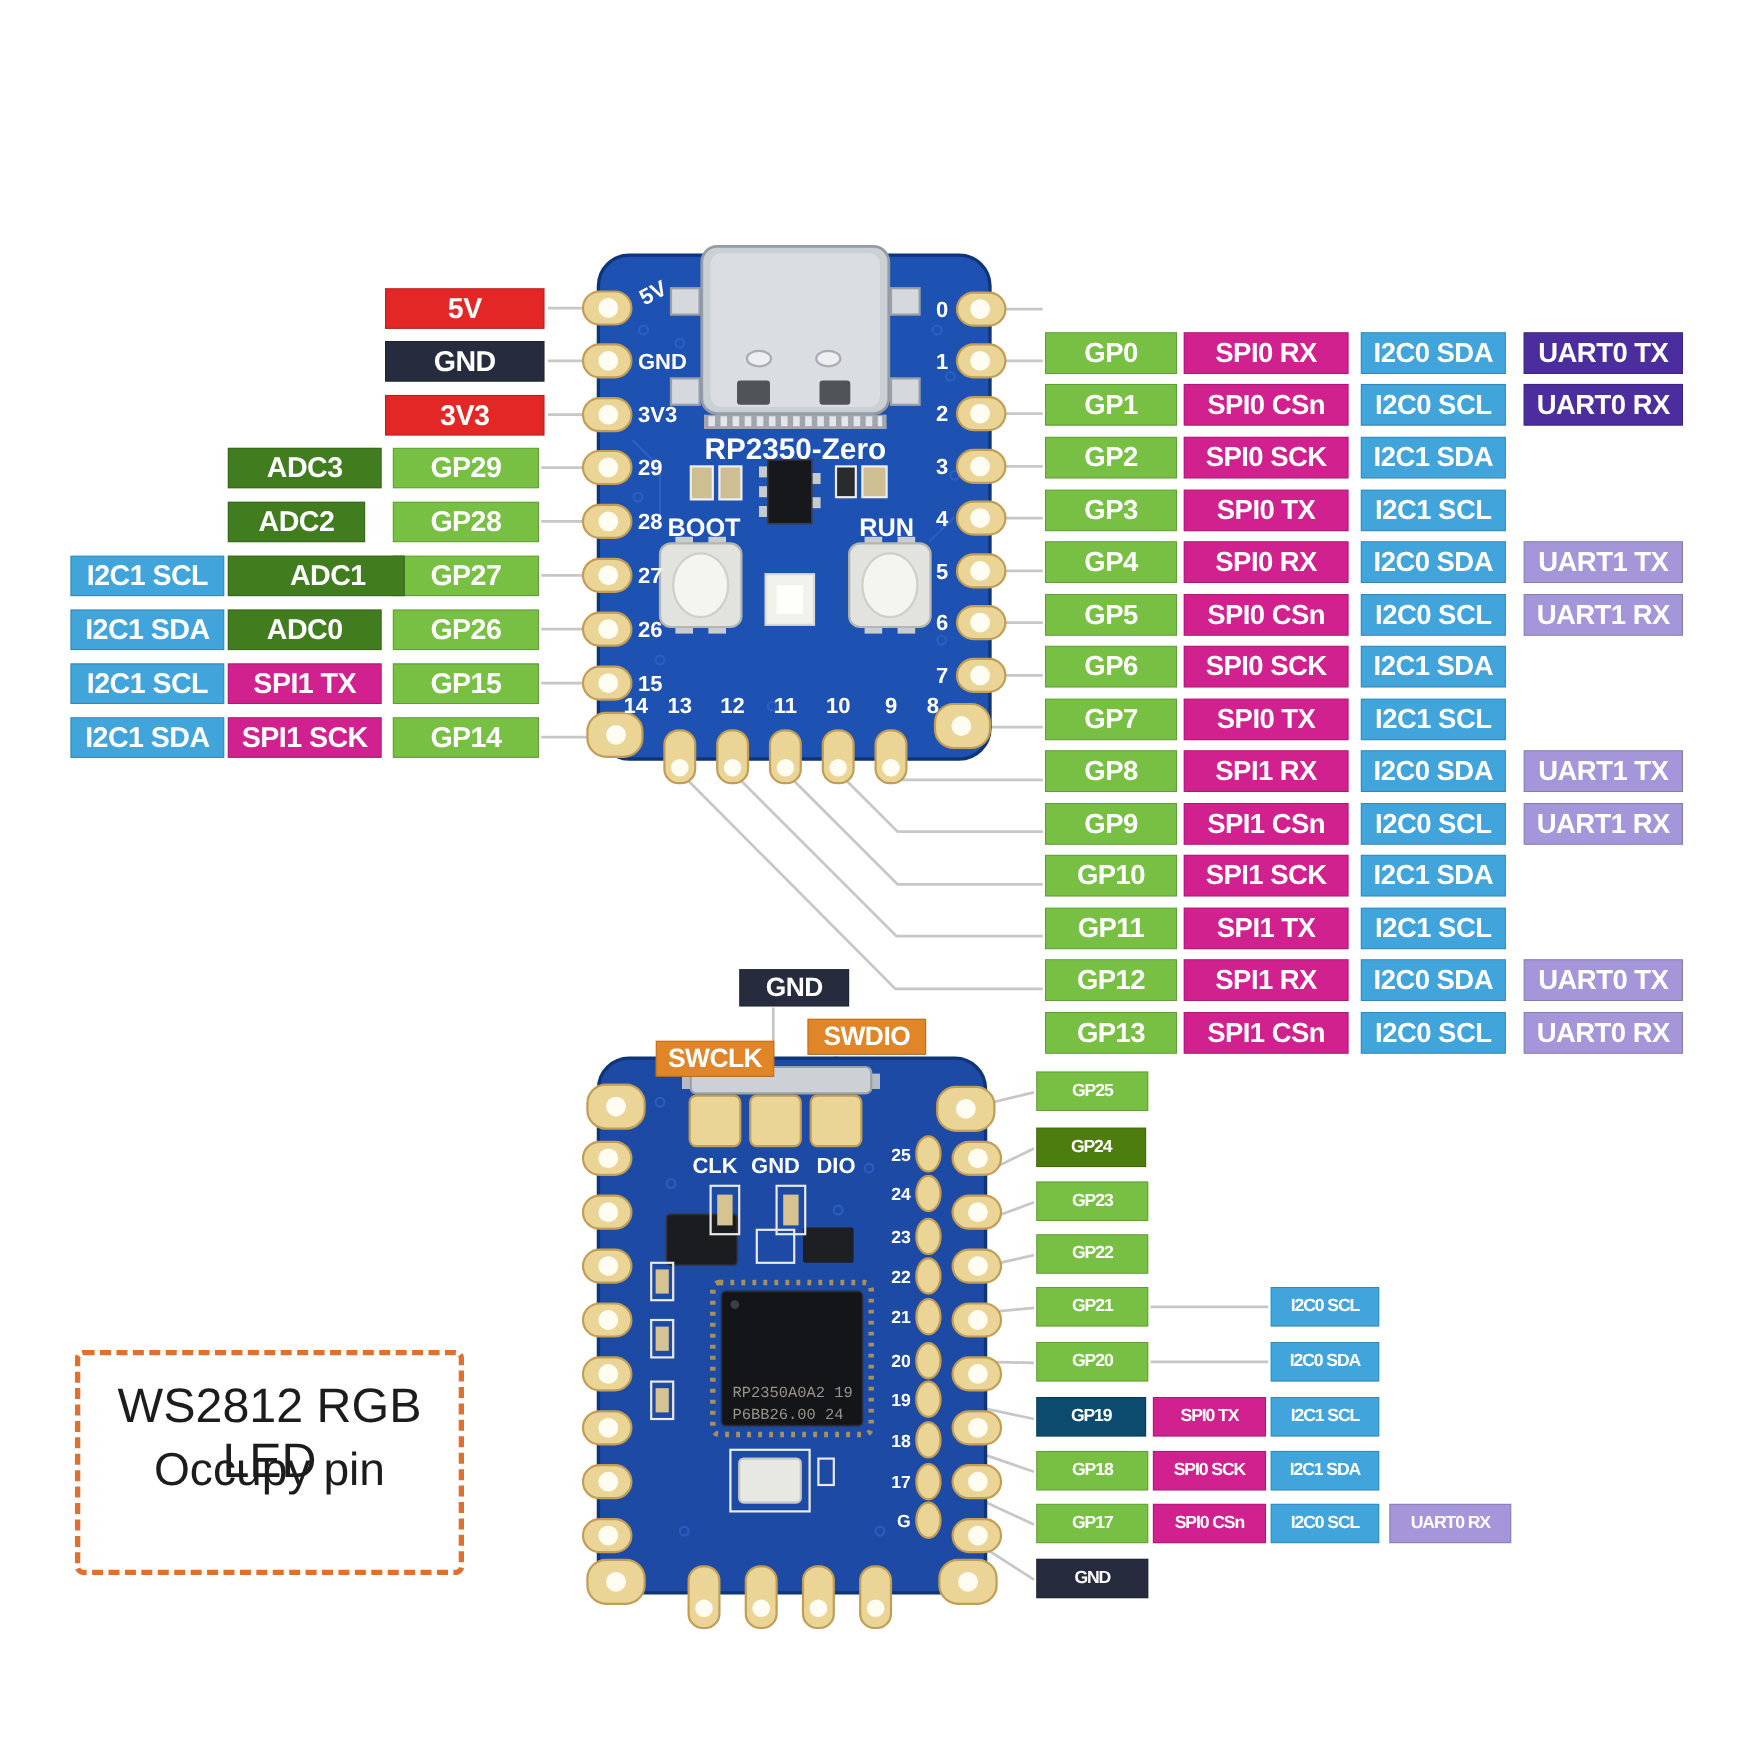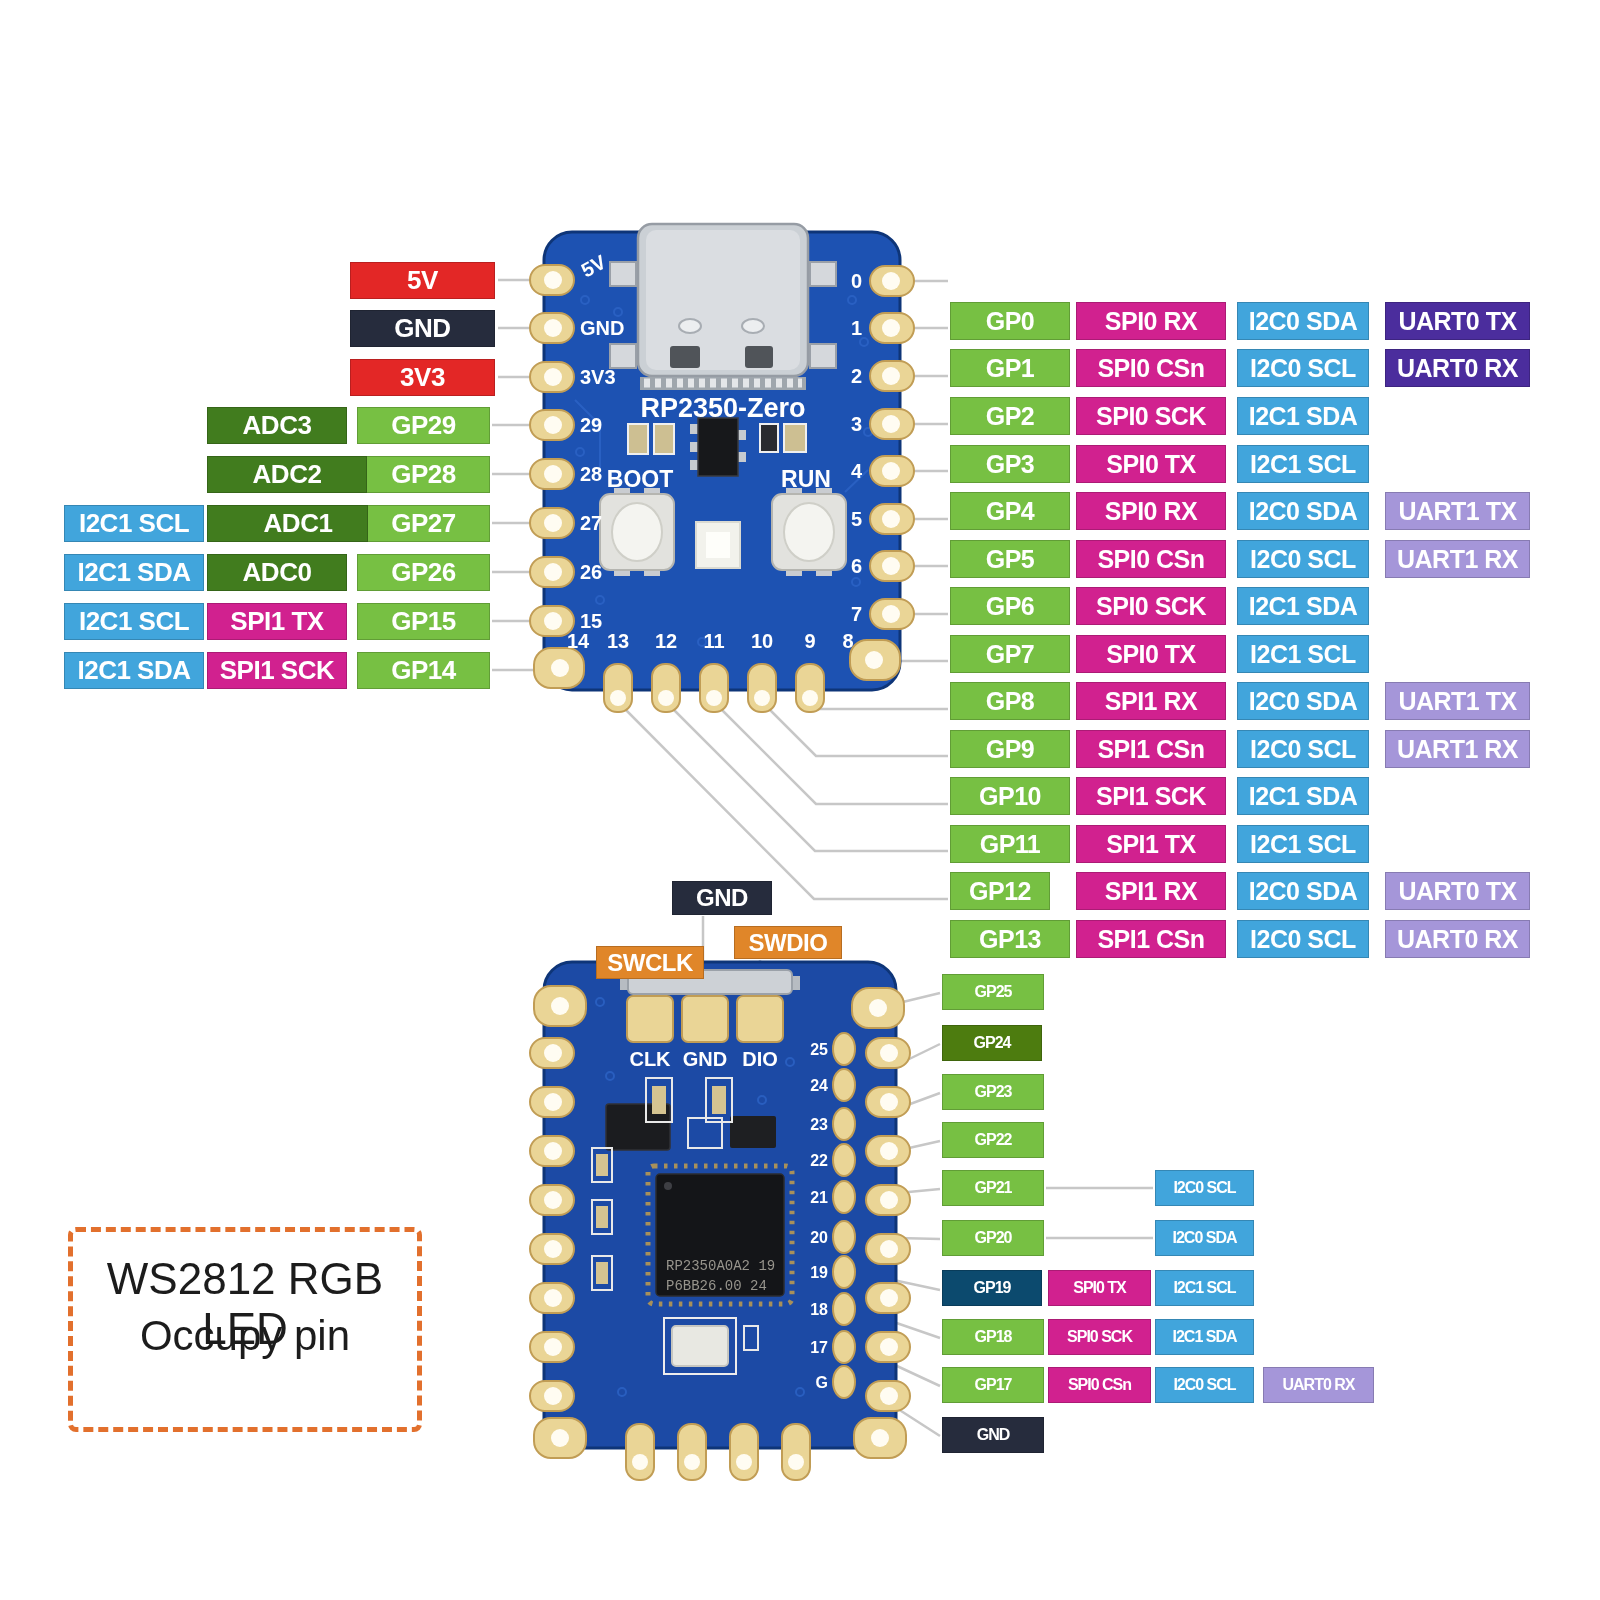--- a/index.html
+++ b/index.html
@@ -426,21 +426,21 @@
     </g>
   </svg>
 
   <div id="badges">
       <div class="badge sec-left" style="left: 350px; top: 261.5px; width: 145px; height: 37px; background: rgb(227, 39, 38);">5V</div>
       <div class="badge sec-left" style="left: 350px; top: 309.5px; width: 145px; height: 37px; background: rgb(38, 44, 61);">GND</div>
       <div class="badge sec-left" style="left: 350px; top: 358.5px; width: 145px; height: 37px; background: rgb(227, 39, 38);">3V3</div>
       <div class="badge sec-left" style="left: 357px; top: 406.5px; width: 133px; height: 37px; background: rgb(119, 192, 67);">GP29</div>
       <div class="badge sec-left" style="left: 207px; top: 406.5px; width: 140px; height: 37px; background: rgb(65, 124, 30);">ADC3</div>
       <div class="badge sec-left" style="left: 357px; top: 455.5px; width: 133px; height: 37px; background: rgb(119, 192, 67);">GP28</div>
-      <div class="badge sec-left" style="left: 207px; top: 455.5px; width: 160px; height: 37px; background: rgb(65, 124, 30);">ADC2</div>
+      <div class="badge sec-left" style="left: 207px; top: 455.5px; width: 125px; height: 37px; background: rgb(65, 124, 30);">ADC2</div>
       <div class="badge sec-left" style="left: 357px; top: 504.5px; width: 133px; height: 37px; background: rgb(119, 192, 67);">GP27</div>
       <div class="badge sec-left" style="left: 207px; top: 504.5px; width: 140px; height: 37px; background: rgb(65, 124, 30); padding-left: 21px;">ADC1</div>
       <div class="badge sec-left" style="left: 64px; top: 504.5px; width: 140px; height: 37px; background: rgb(65, 165, 220);">I2C1 SCL</div>
       <div class="badge sec-left" style="left: 357px; top: 553.5px; width: 133px; height: 37px; background: rgb(119, 192, 67);">GP26</div>
       <div class="badge sec-left" style="left: 207px; top: 553.5px; width: 140px; height: 37px; background: rgb(65, 124, 30);">ADC0</div>
       <div class="badge sec-left" style="left: 64px; top: 553.5px; width: 140px; height: 37px; background: rgb(65, 165, 220);">I2C1 SDA</div>
       <div class="badge sec-left" style="left: 357px; top: 602.5px; width: 133px; height: 37px; background: rgb(119, 192, 67);">GP15</div>
       <div class="badge sec-left" style="left: 207px; top: 602.5px; width: 140px; height: 37px; background: rgb(209, 33, 143);">SPI1 TX</div>
       <div class="badge sec-left" style="left: 64px; top: 602.5px; width: 140px; height: 37px; background: rgb(65, 165, 220);">I2C1 SCL</div>
       <div class="badge sec-left" style="left: 357px; top: 651.5px; width: 133px; height: 37px; background: rgb(119, 192, 67);">GP14</div>
@@ -481,21 +481,21 @@
       <div class="badge sec-right" style="left: 950px; top: 690px; width: 120px; height: 38px; background: rgb(119, 192, 67);">GP9</div>
       <div class="badge sec-right" style="left: 1076px; top: 690px; width: 150px; height: 38px; background: rgb(209, 33, 143);">SPI1 CSn</div>
       <div class="badge sec-right" style="left: 1237px; top: 690px; width: 132px; height: 38px; background: rgb(65, 165, 220);">I2C0 SCL</div>
       <div class="badge sec-right" style="left: 1385px; top: 690px; width: 145px; height: 38px; background: rgb(165, 150, 217);">UART1 RX</div>
       <div class="badge sec-right" style="left: 950px; top: 737px; width: 120px; height: 38px; background: rgb(119, 192, 67);">GP10</div>
       <div class="badge sec-right" style="left: 1076px; top: 737px; width: 150px; height: 38px; background: rgb(209, 33, 143);">SPI1 SCK</div>
       <div class="badge sec-right" style="left: 1237px; top: 737px; width: 132px; height: 38px; background: rgb(65, 165, 220);">I2C1 SDA</div>
       <div class="badge sec-right" style="left: 950px; top: 785px; width: 120px; height: 38px; background: rgb(119, 192, 67);">GP11</div>
       <div class="badge sec-right" style="left: 1076px; top: 785px; width: 150px; height: 38px; background: rgb(209, 33, 143);">SPI1 TX</div>
       <div class="badge sec-right" style="left: 1237px; top: 785px; width: 132px; height: 38px; background: rgb(65, 165, 220);">I2C1 SCL</div>
-      <div class="badge sec-right" style="left: 950px; top: 832px; width: 100px; height: 38px; background: rgb(119, 192, 67);">GP12</div>
+      <div class="badge sec-right" style="left: 950px; top: 832px; width: 120px; height: 38px; background: rgb(119, 192, 67);">GP12</div>
       <div class="badge sec-right" style="left: 1076px; top: 832px; width: 150px; height: 38px; background: rgb(209, 33, 143);">SPI1 RX</div>
       <div class="badge sec-right" style="left: 1237px; top: 832px; width: 132px; height: 38px; background: rgb(65, 165, 220);">I2C0 SDA</div>
       <div class="badge sec-right" style="left: 1385px; top: 832px; width: 145px; height: 38px; background: rgb(165, 150, 217);">UART0 TX</div>
       <div class="badge sec-right" style="left: 950px; top: 880px; width: 120px; height: 38px; background: rgb(119, 192, 67);">GP13</div>
       <div class="badge sec-right" style="left: 1076px; top: 880px; width: 150px; height: 38px; background: rgb(209, 33, 143);">SPI1 CSn</div>
       <div class="badge sec-right" style="left: 1237px; top: 880px; width: 132px; height: 38px; background: rgb(65, 165, 220);">I2C0 SCL</div>
       <div class="badge sec-right" style="left: 1385px; top: 880px; width: 145px; height: 38px; background: rgb(165, 150, 217);">UART0 RX</div>
       <div class="badge sec-bottom" style="left: 942px; top: 974px; width: 102px; height: 36px; background: rgb(119, 192, 67);">GP25</div>
       <div class="badge sec-bottom" style="left: 942px; top: 1025px; width: 100px; height: 36px; background: #4d7c0f;">GP24</div>
       <div class="badge sec-bottom" style="left: 942px; top: 1074px; width: 102px; height: 36px; background: rgb(119, 192, 67);">GP23</div>

